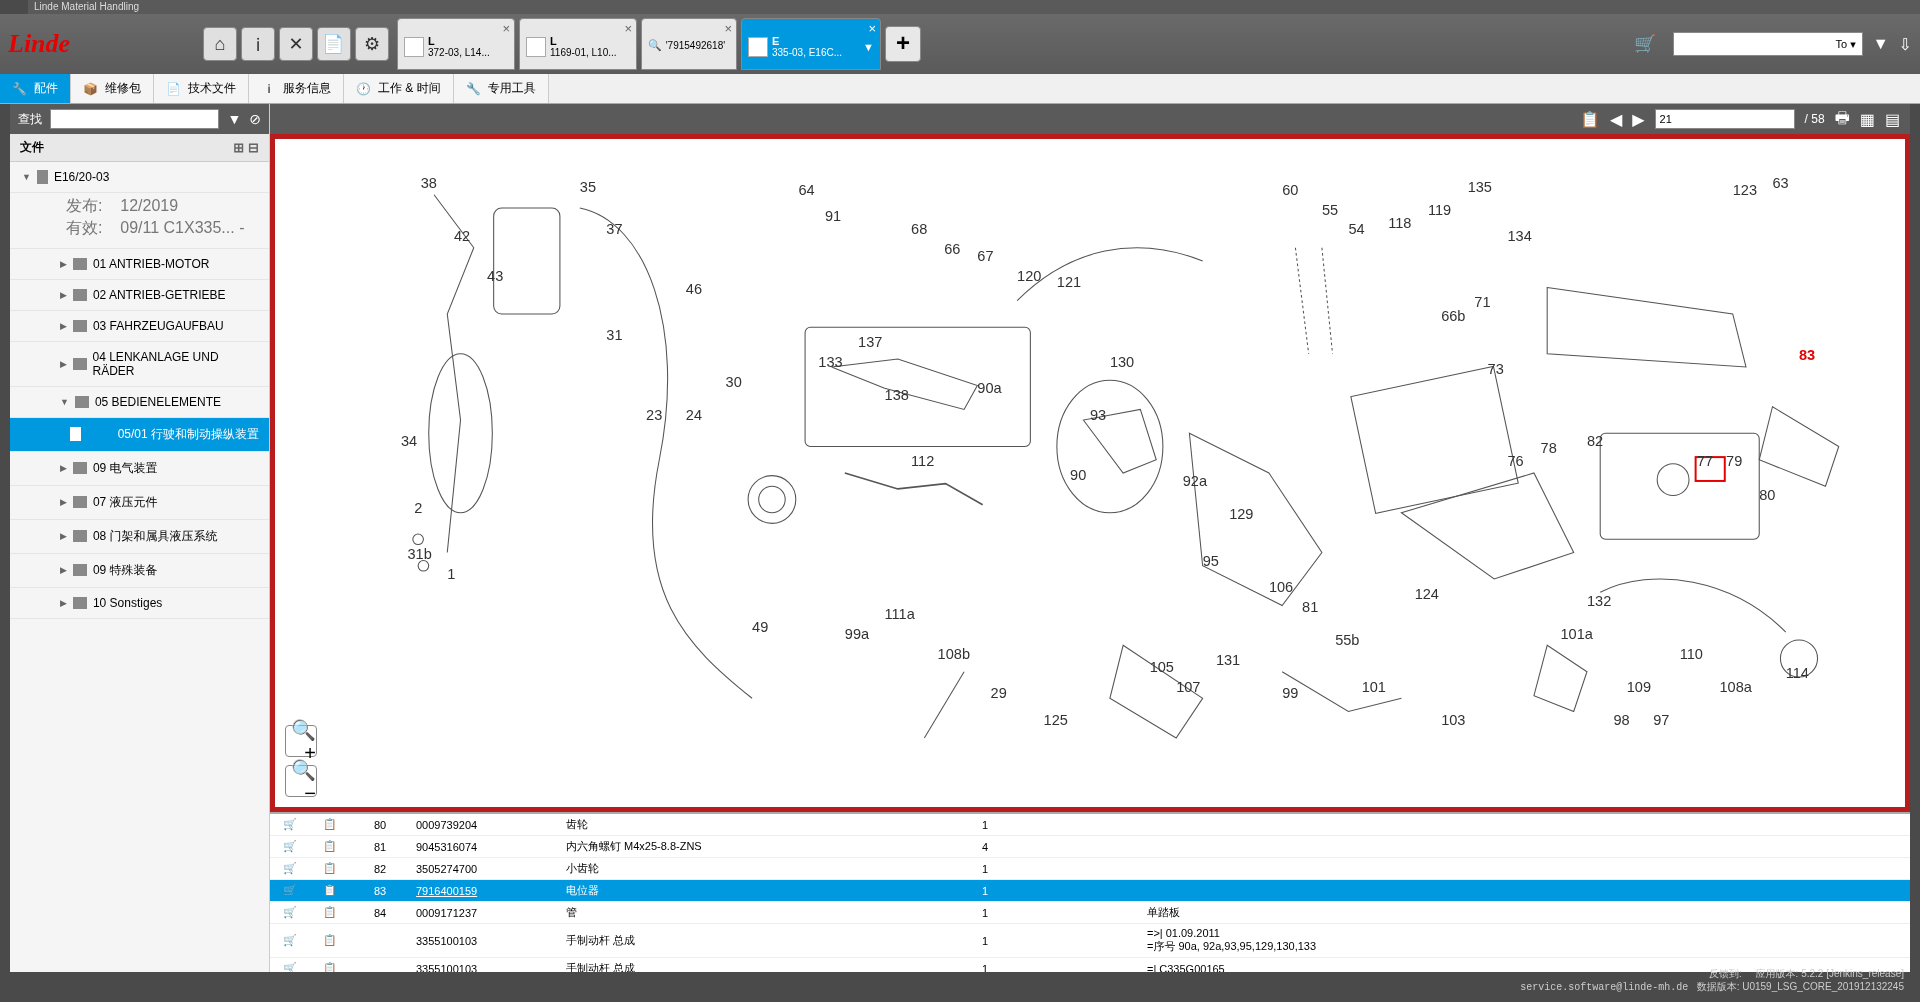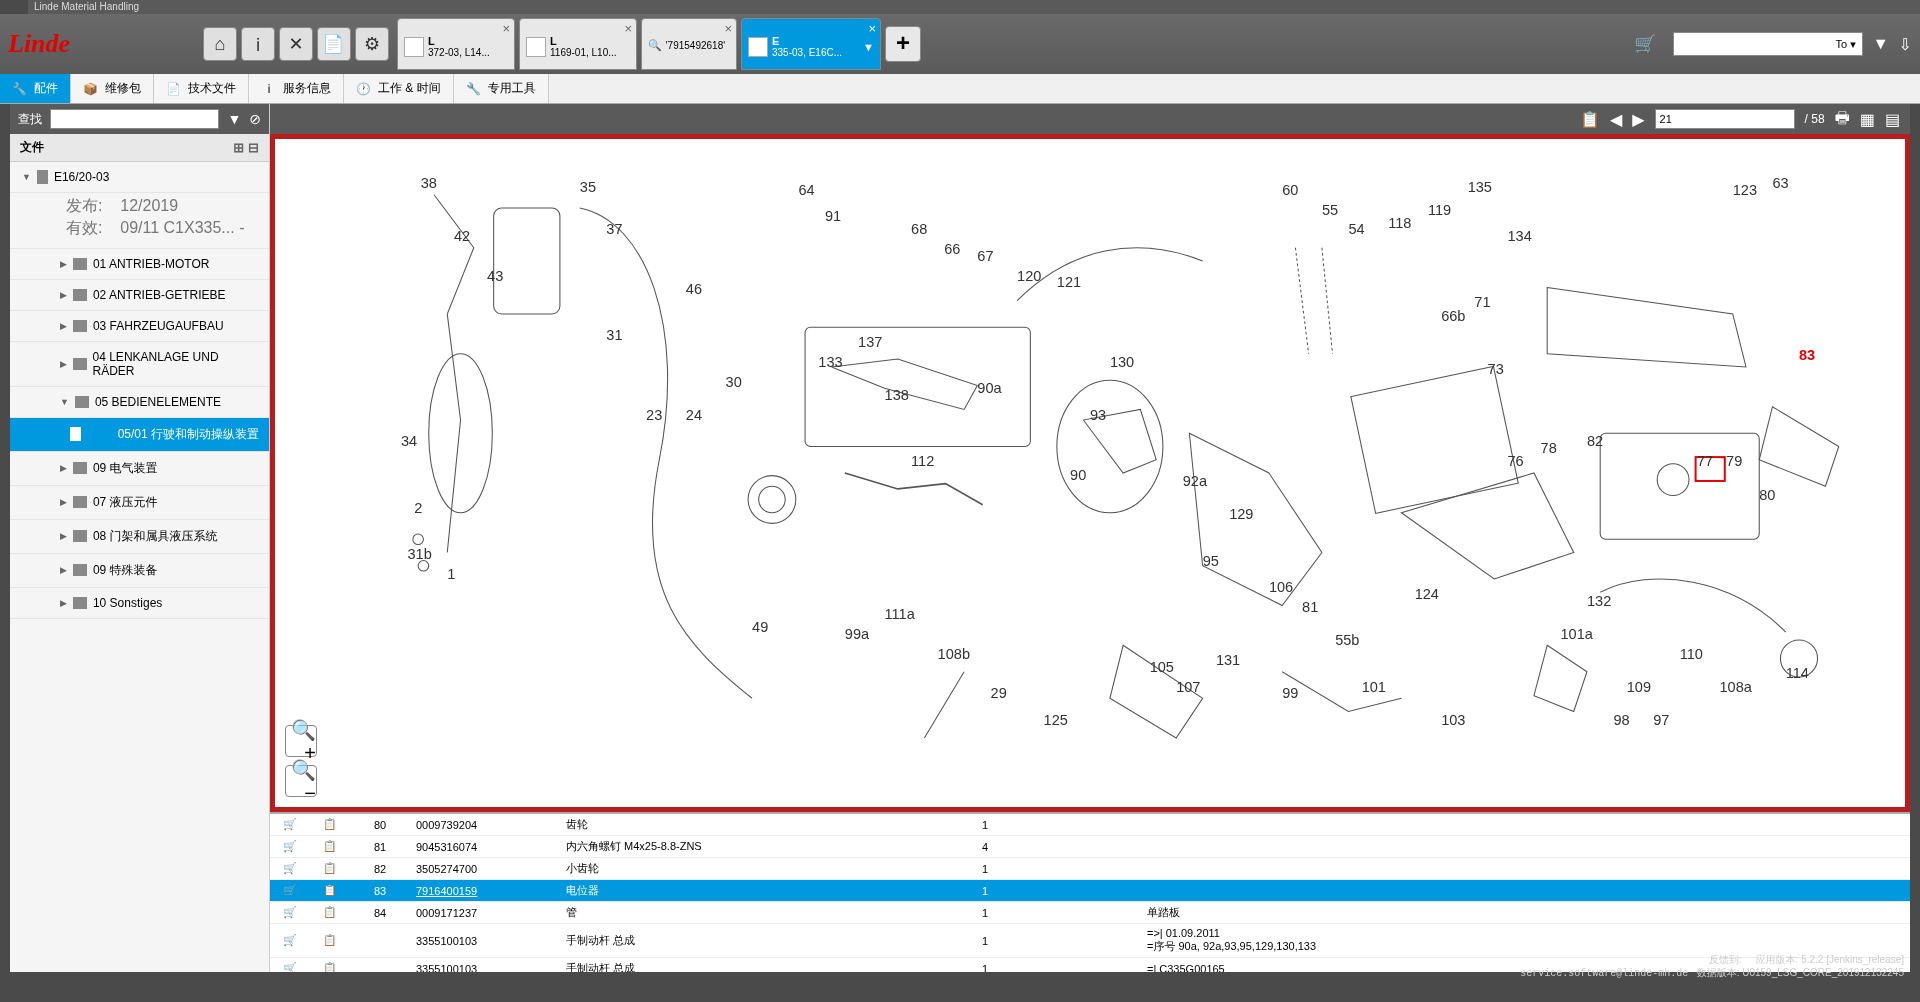--- a/index.html
+++ b/index.html
@@ -58,21 +58,21 @@
 tr.sel td { background: #0099e0; color: #fff; }
 tr.sel td a { color: #fff; }
 .col-icon { width: 40px; text-align: center; }
 .col-pos { width: 60px; text-align: center; }
 .col-part { width: 150px; }
 .col-desc { width: 320px; }
 .col-qty { width: 210px; text-align: center; }
 .cart-icon { color: #888; cursor: pointer; }
 tr.sel .cart-icon { color: #fff; }
 .part-link { color: #b00; text-decoration: underline; cursor: pointer; }
-.footer { position: absolute; bottom: 22px; right: 16px; color: #ccc; font-size: 10px; text-align: right; line-height: 1.3; }
+.footer { position: absolute; bottom: 8px; right: 16px; color: #ccc; font-size: 10px; text-align: right; line-height: 1.3; }
 .footer a { color: #ccc; font-family: Liberation Mono, monospace; }
 .highlight { stroke: #e60000; stroke-width: 1.5; fill: none; }
 </style>
 </head>
 <body>
 
 <div class="topbar"><span>Linde Material Handling</span></div>
 
 <div class="header">
   <div class="logo-area">Linde</div>

